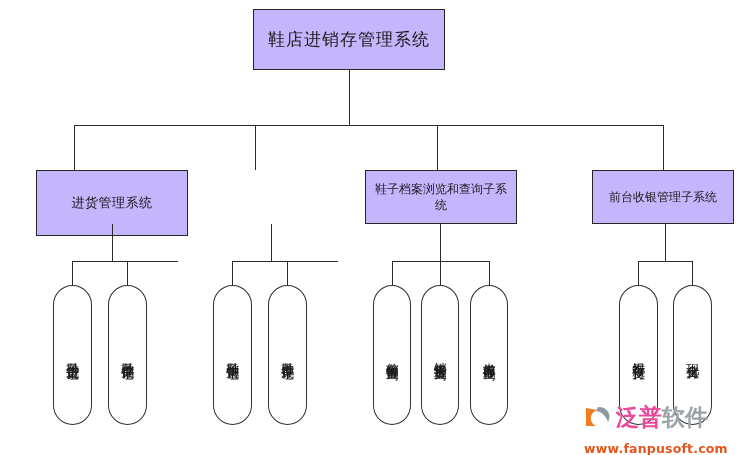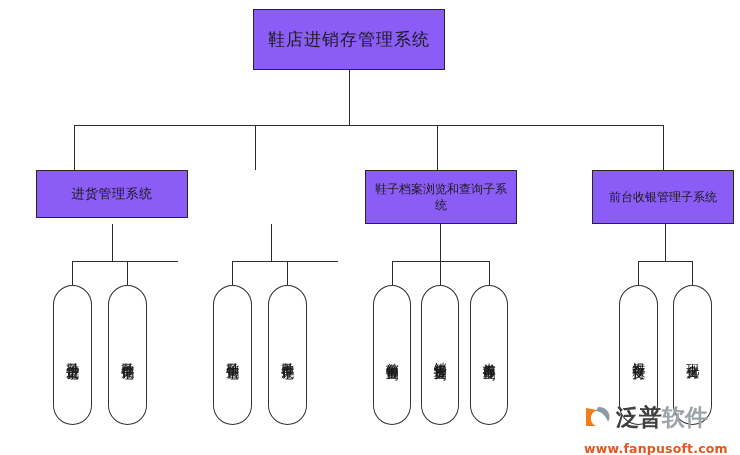--- a/index.html
+++ b/index.html
@@ -25,21 +25,21 @@
     background: #2b2b2b;
   }
   .line.v { width: 1px; }
   .line.h { height: 1px; }
 
   
   .node-box {
     position: absolute;
     box-sizing: border-box;
     border: 1px solid #262626;
-    background: #8b5cf6;
+    background: #c4b5fd;
     display: flex;
     align-items: center;
     justify-content: center;
     text-align: center;
     color: #1a1a1a;
     line-height: 1.35;
   }
   .node-box.root {
     font-size: 17px;
     letter-spacing: 1px;
@@ -101,21 +101,21 @@
   }
   #watermark .wm-name {
     font-size: 23px;
     font-weight: bold;
     color: #9aa3a8;
     letter-spacing: 0px;
     line-height: 1;
     white-space: nowrap;
   }
   #watermark .wm-name .o {
-    color: #404040;
+    color: #ec4899;
   }
   #watermark .wm-url {
     font-size: 12.5px;
     font-weight: bold;
     color: #e2571e;
     letter-spacing: 0.2px;
     line-height: 1;
     margin-top: 10px;
     white-space: nowrap;
   }
@@ -131,21 +131,21 @@
 
   <div class="line v" style="left:349px; top:70px; height:55px;"></div>
 
   <div class="line h" style="left:74px; top:125px; width:590px;"></div>
 
   <div class="line v" style="left:74px; top:125px; height:45px;"></div>
   <div class="line v" style="left:255px; top:125px; height:45px;"></div>
   <div class="line v" style="left:437px; top:125px; height:45px;"></div>
   <div class="line v" style="left:663px; top:125px; height:45px;"></div>
 
-  <div class="node-box level2" style="left:36px; top:170px; width:152px; height:48px;">
+  <div class="node-box level2" style="left:36px; top:170px; width:152px; height:66px;">
     <span>进货管理系统</span>
   </div>
 
 
   <div class="node-box level2 two-line" style="left:365px; top:170px; width:152px; height:54px;">
     <span>鞋子档案浏览和查询子系统</span>
   </div>
 
   <div class="node-box level2 two-line" style="left:592px; top:170px; width:142px; height:54px;">
     <span>前台收银管理子系统</span>

